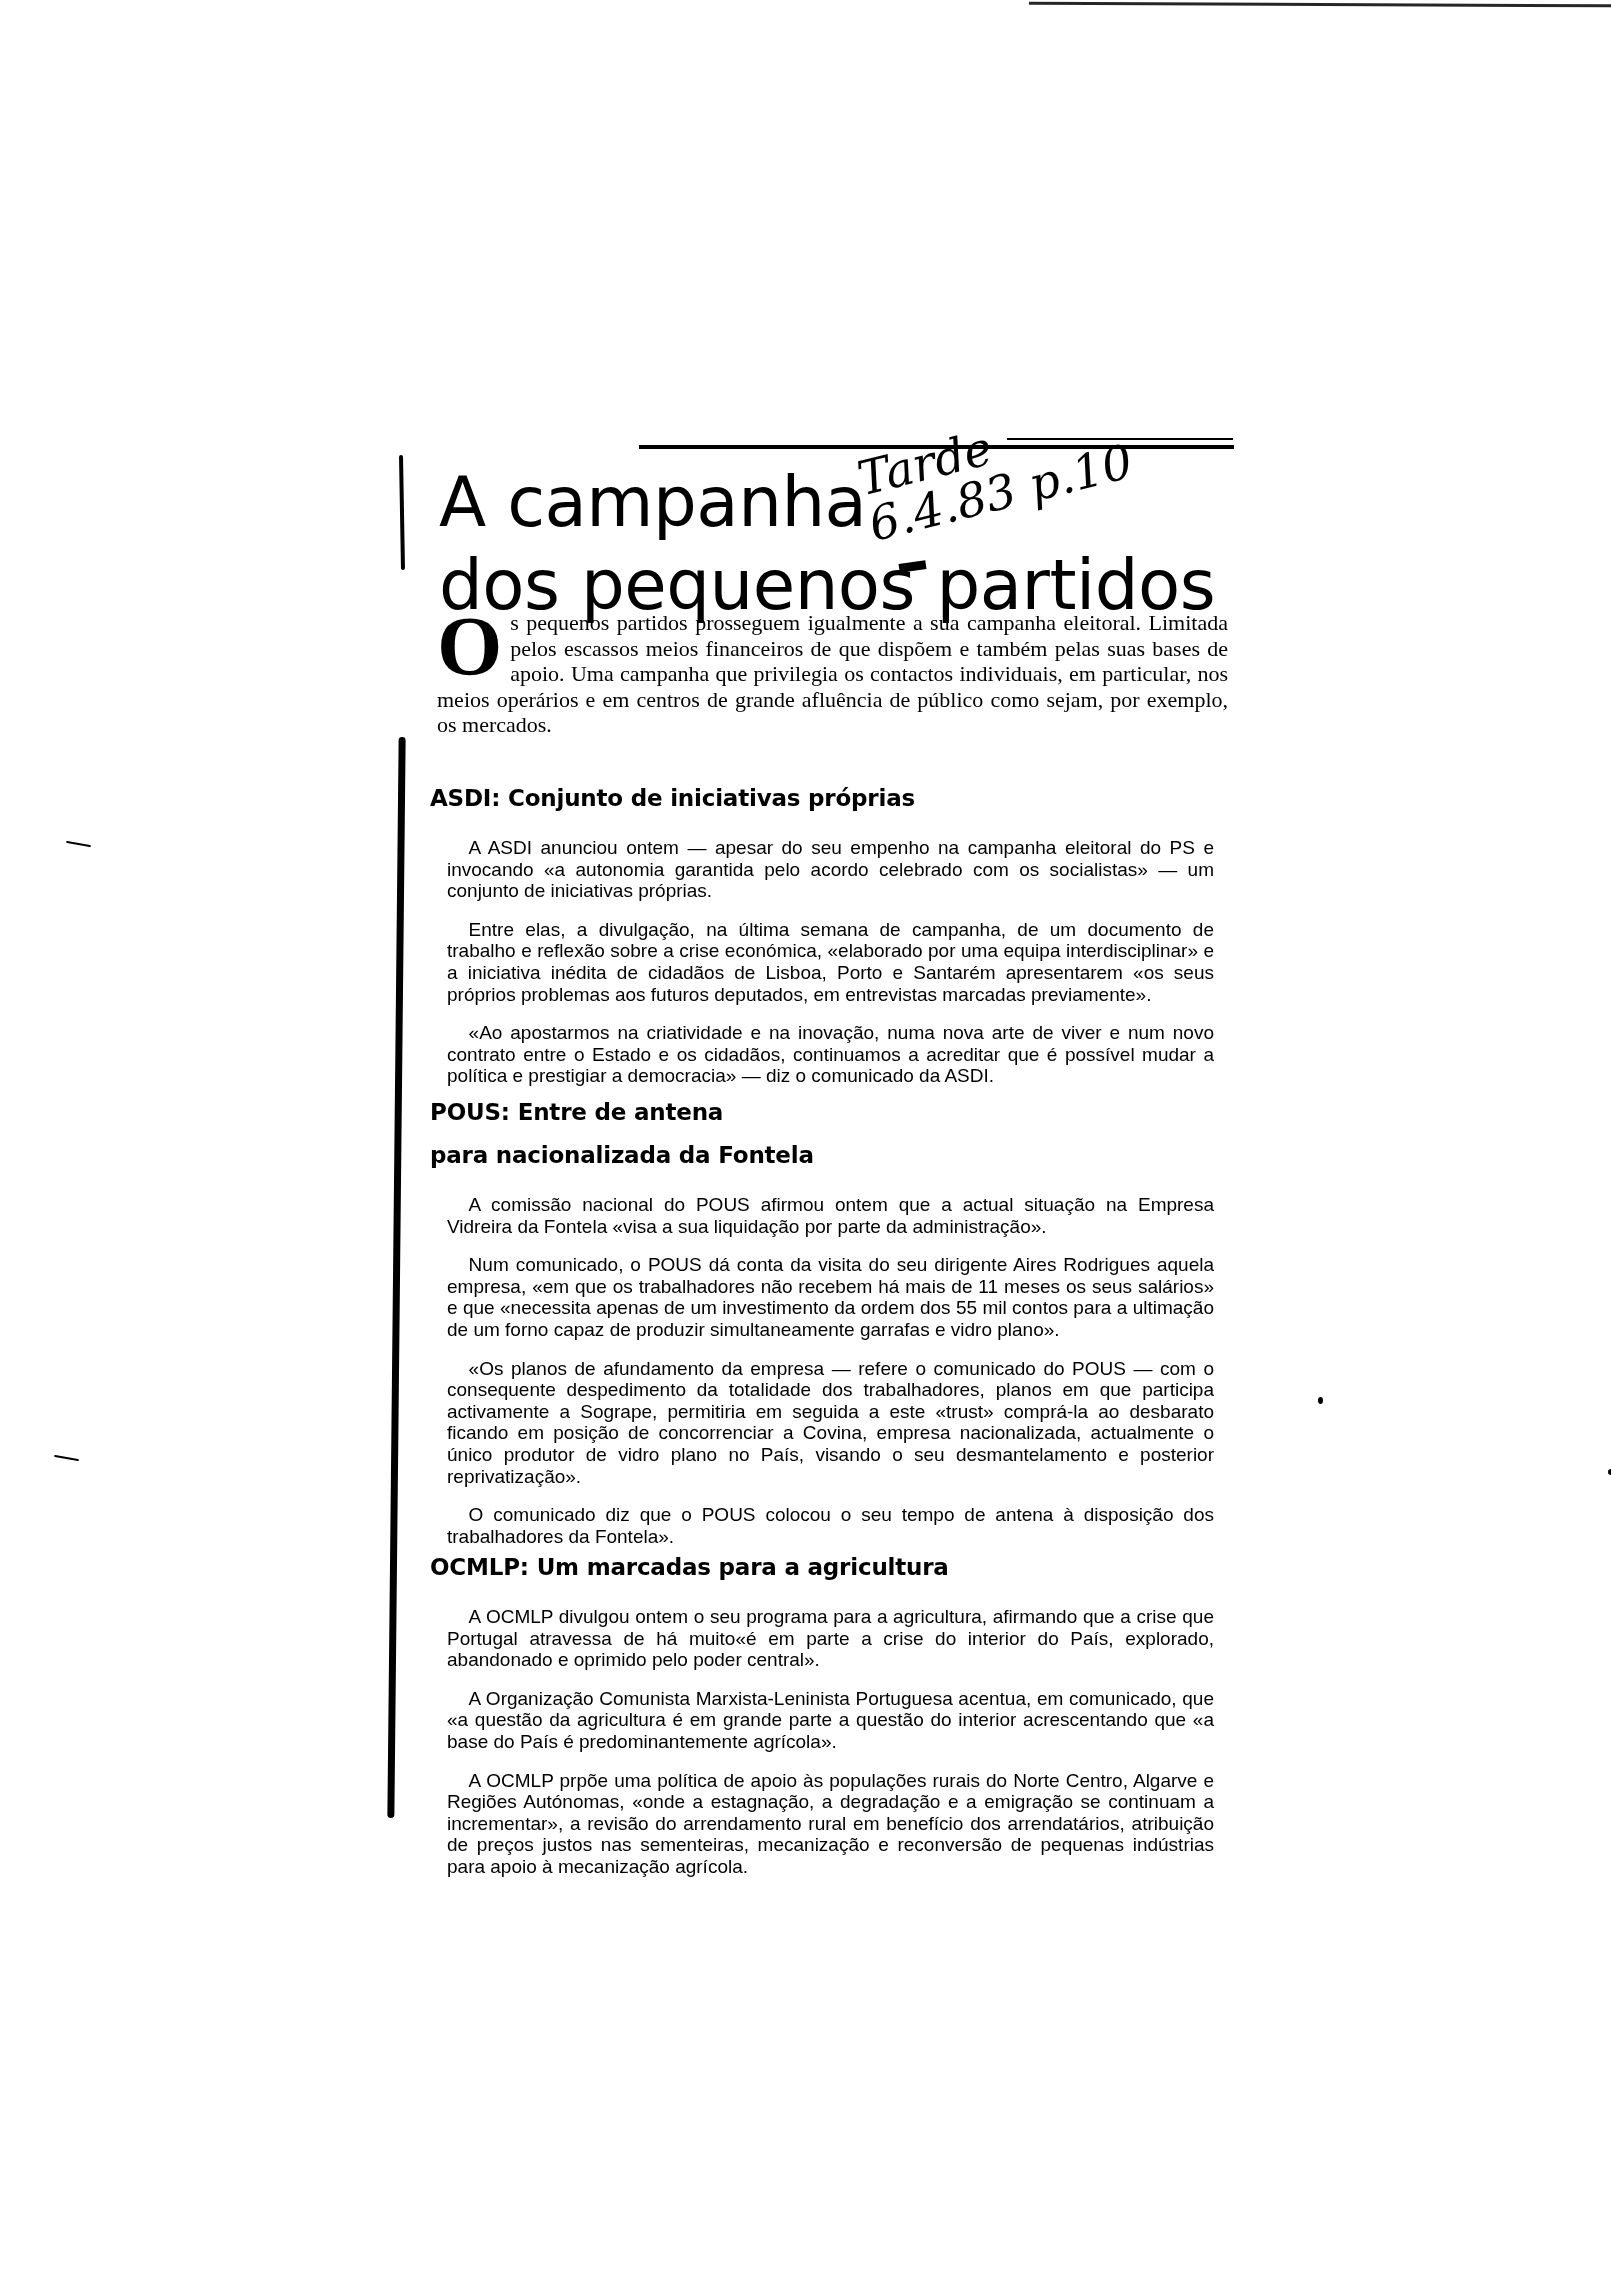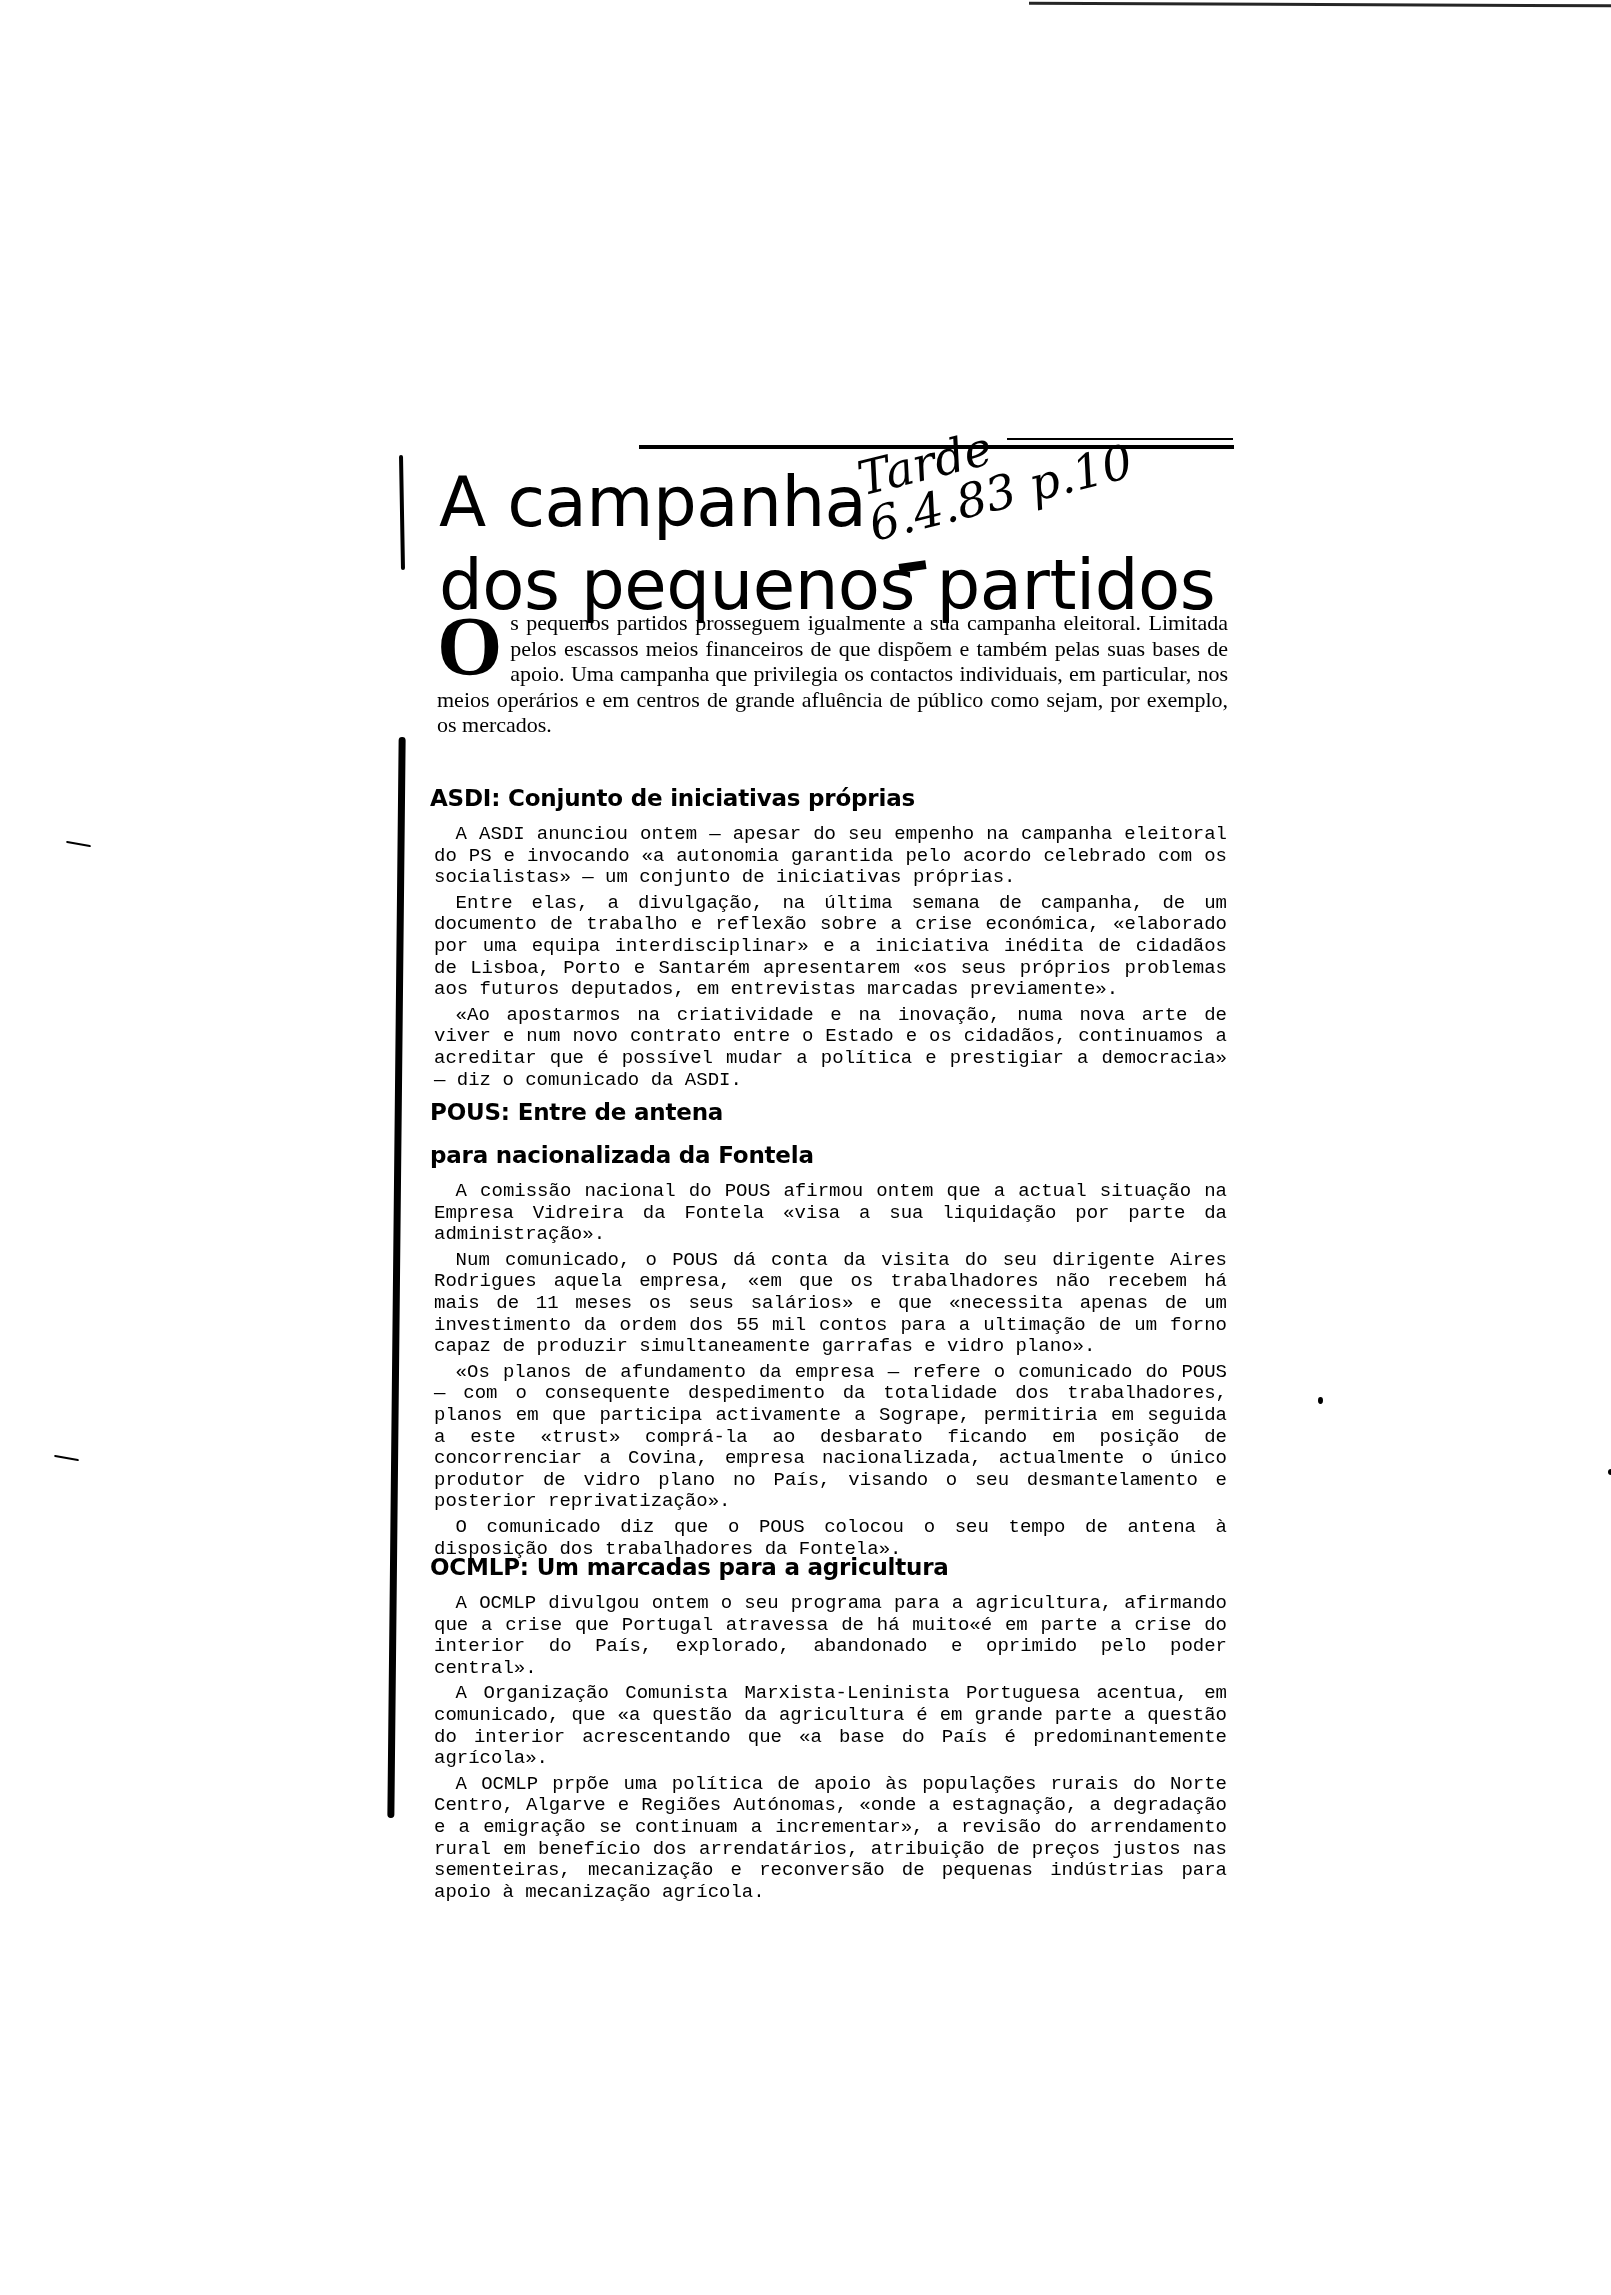--- a/index.html
+++ b/index.html
@@ -49,22 +49,22 @@
     .section { position: absolute; left: 37px; width: 801px; }
     .sec-asdi { top: 354px; }
     .sec-pous { top: 668px; }
     .sec-ocmlp { top: 1123px; }
 
     .sec-title {
       font-family: "DejaVu Sans", sans-serif; font-weight: bold; font-size: 23px;
       line-height: 43px; margin: 0 0 2.9px 0; letter-spacing: -0.2px;
     }
     .para {
-      font-family: Liberation Mono, monospace; font-size: 19px; line-height: 21.6px;
-      text-align: justify; margin: 4px; text-indent: 21.6px;
+      font-family: Liberation Sans, sans-serif; font-size: 19px; line-height: 21.6px;
+      text-align: justify; margin: 17px; text-indent: 21.6px;
     }
   </style>
 </head>
 <body>
 
 <div class="scan-top-line"></div>
 <div class="edge-tick tick-1"></div>
 <div class="edge-tick tick-2"></div>
 <div class="speck speck-1"></div>
 <div class="speck speck-2"></div>

